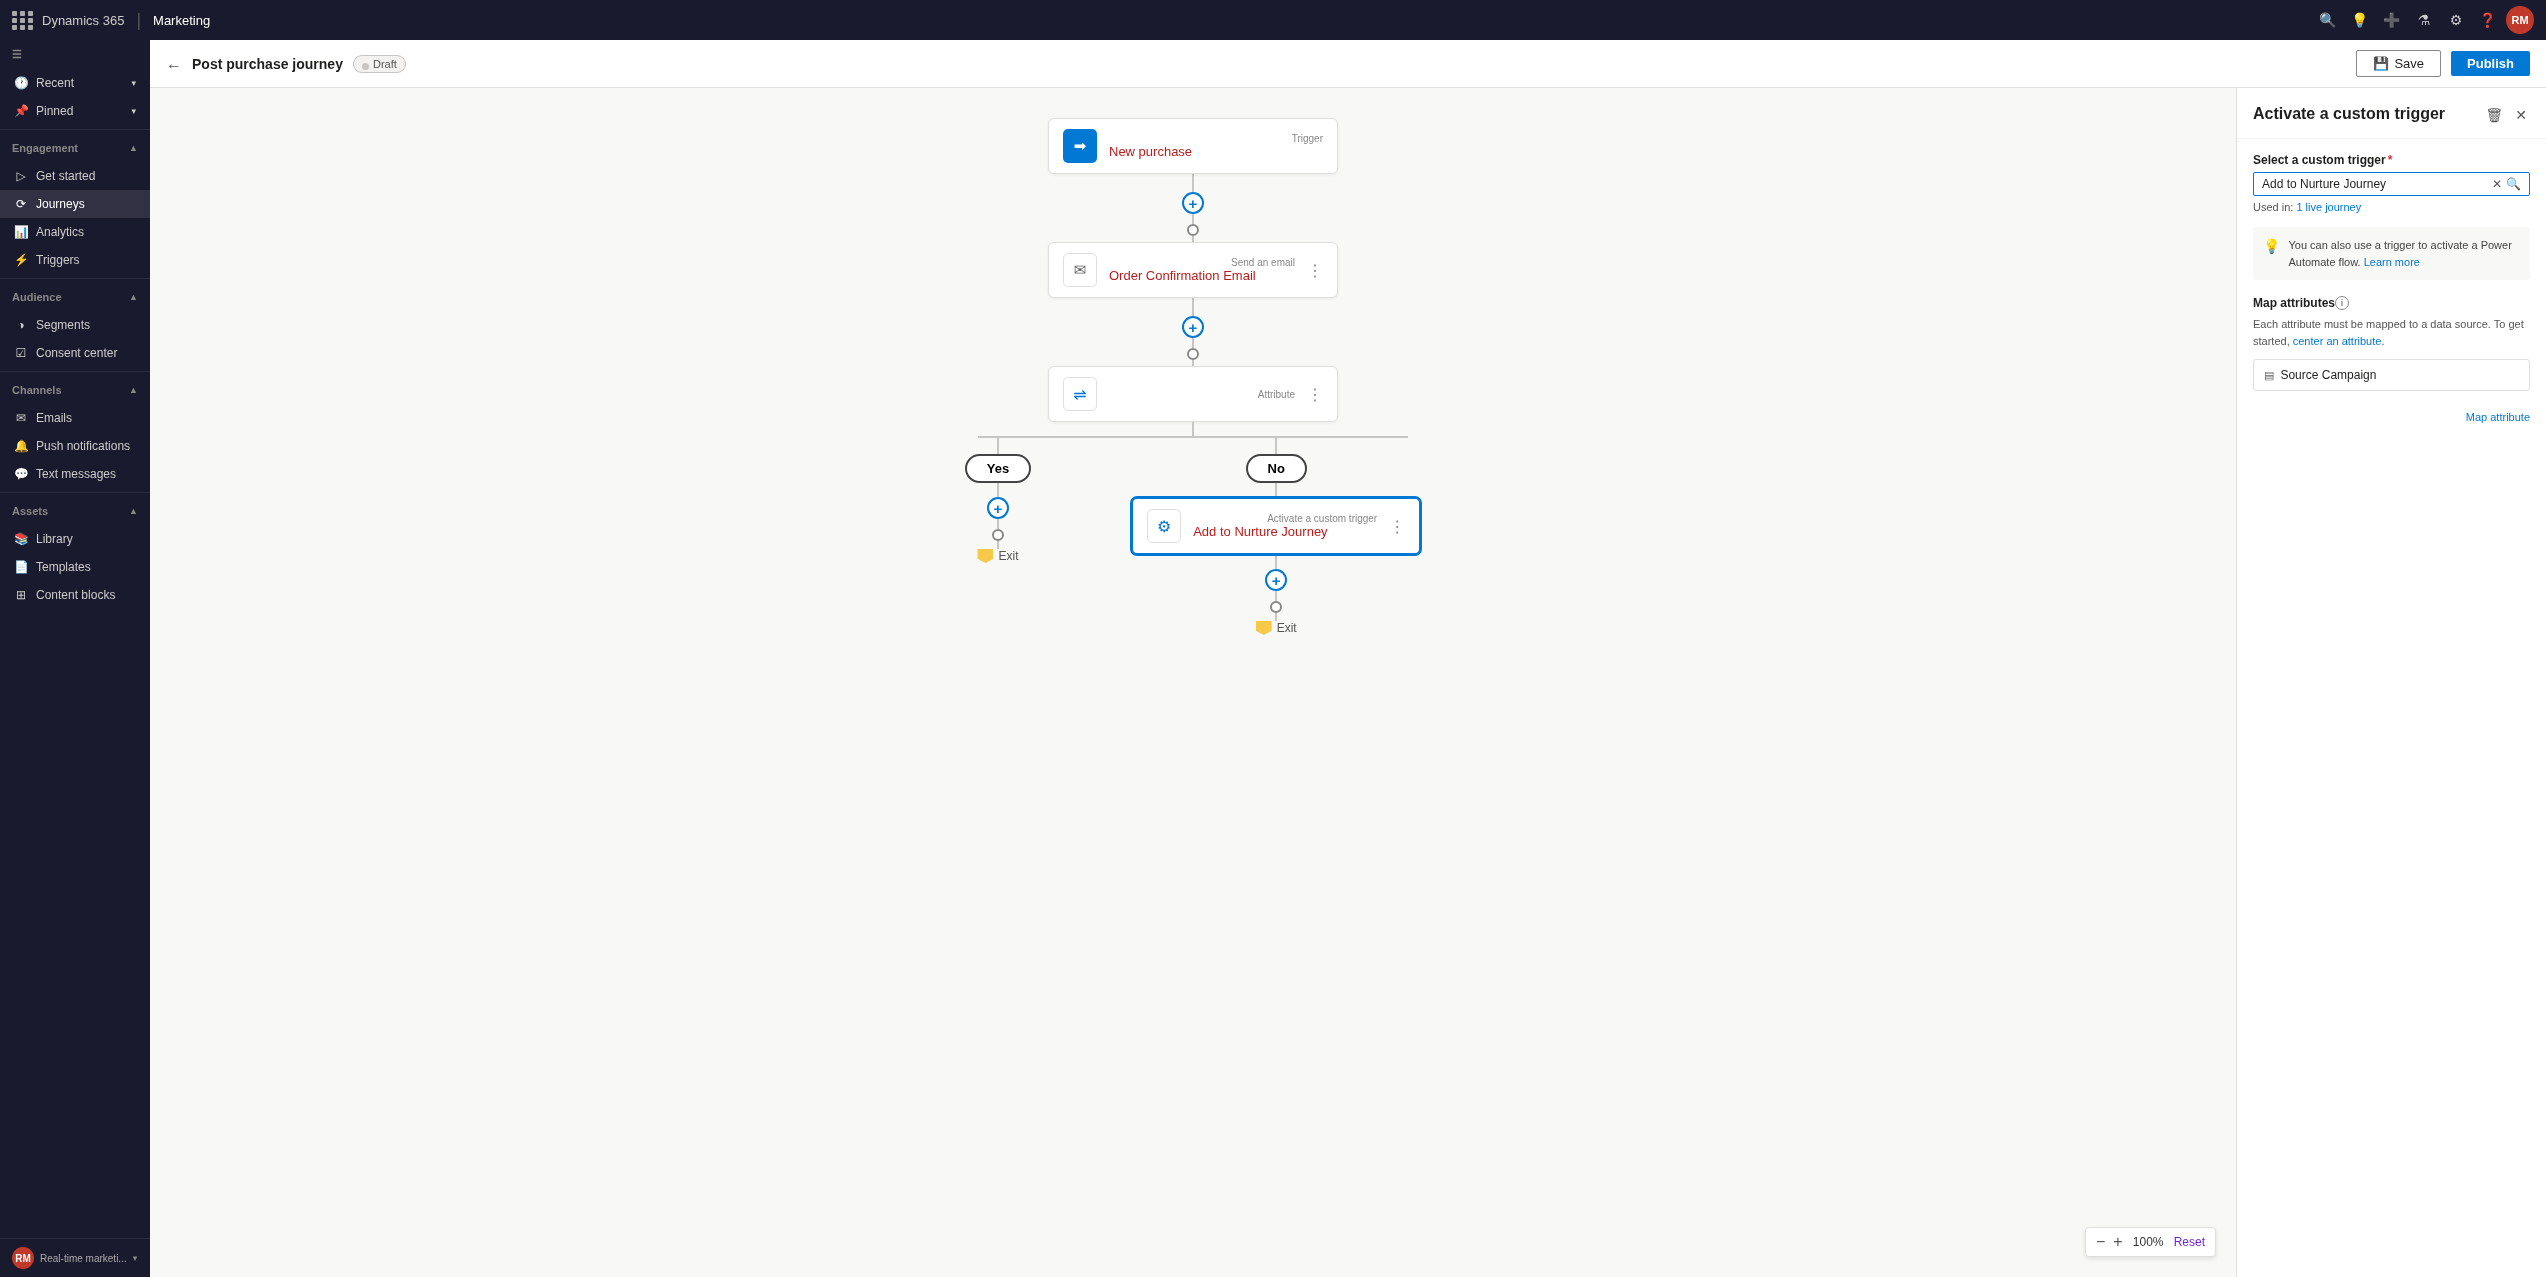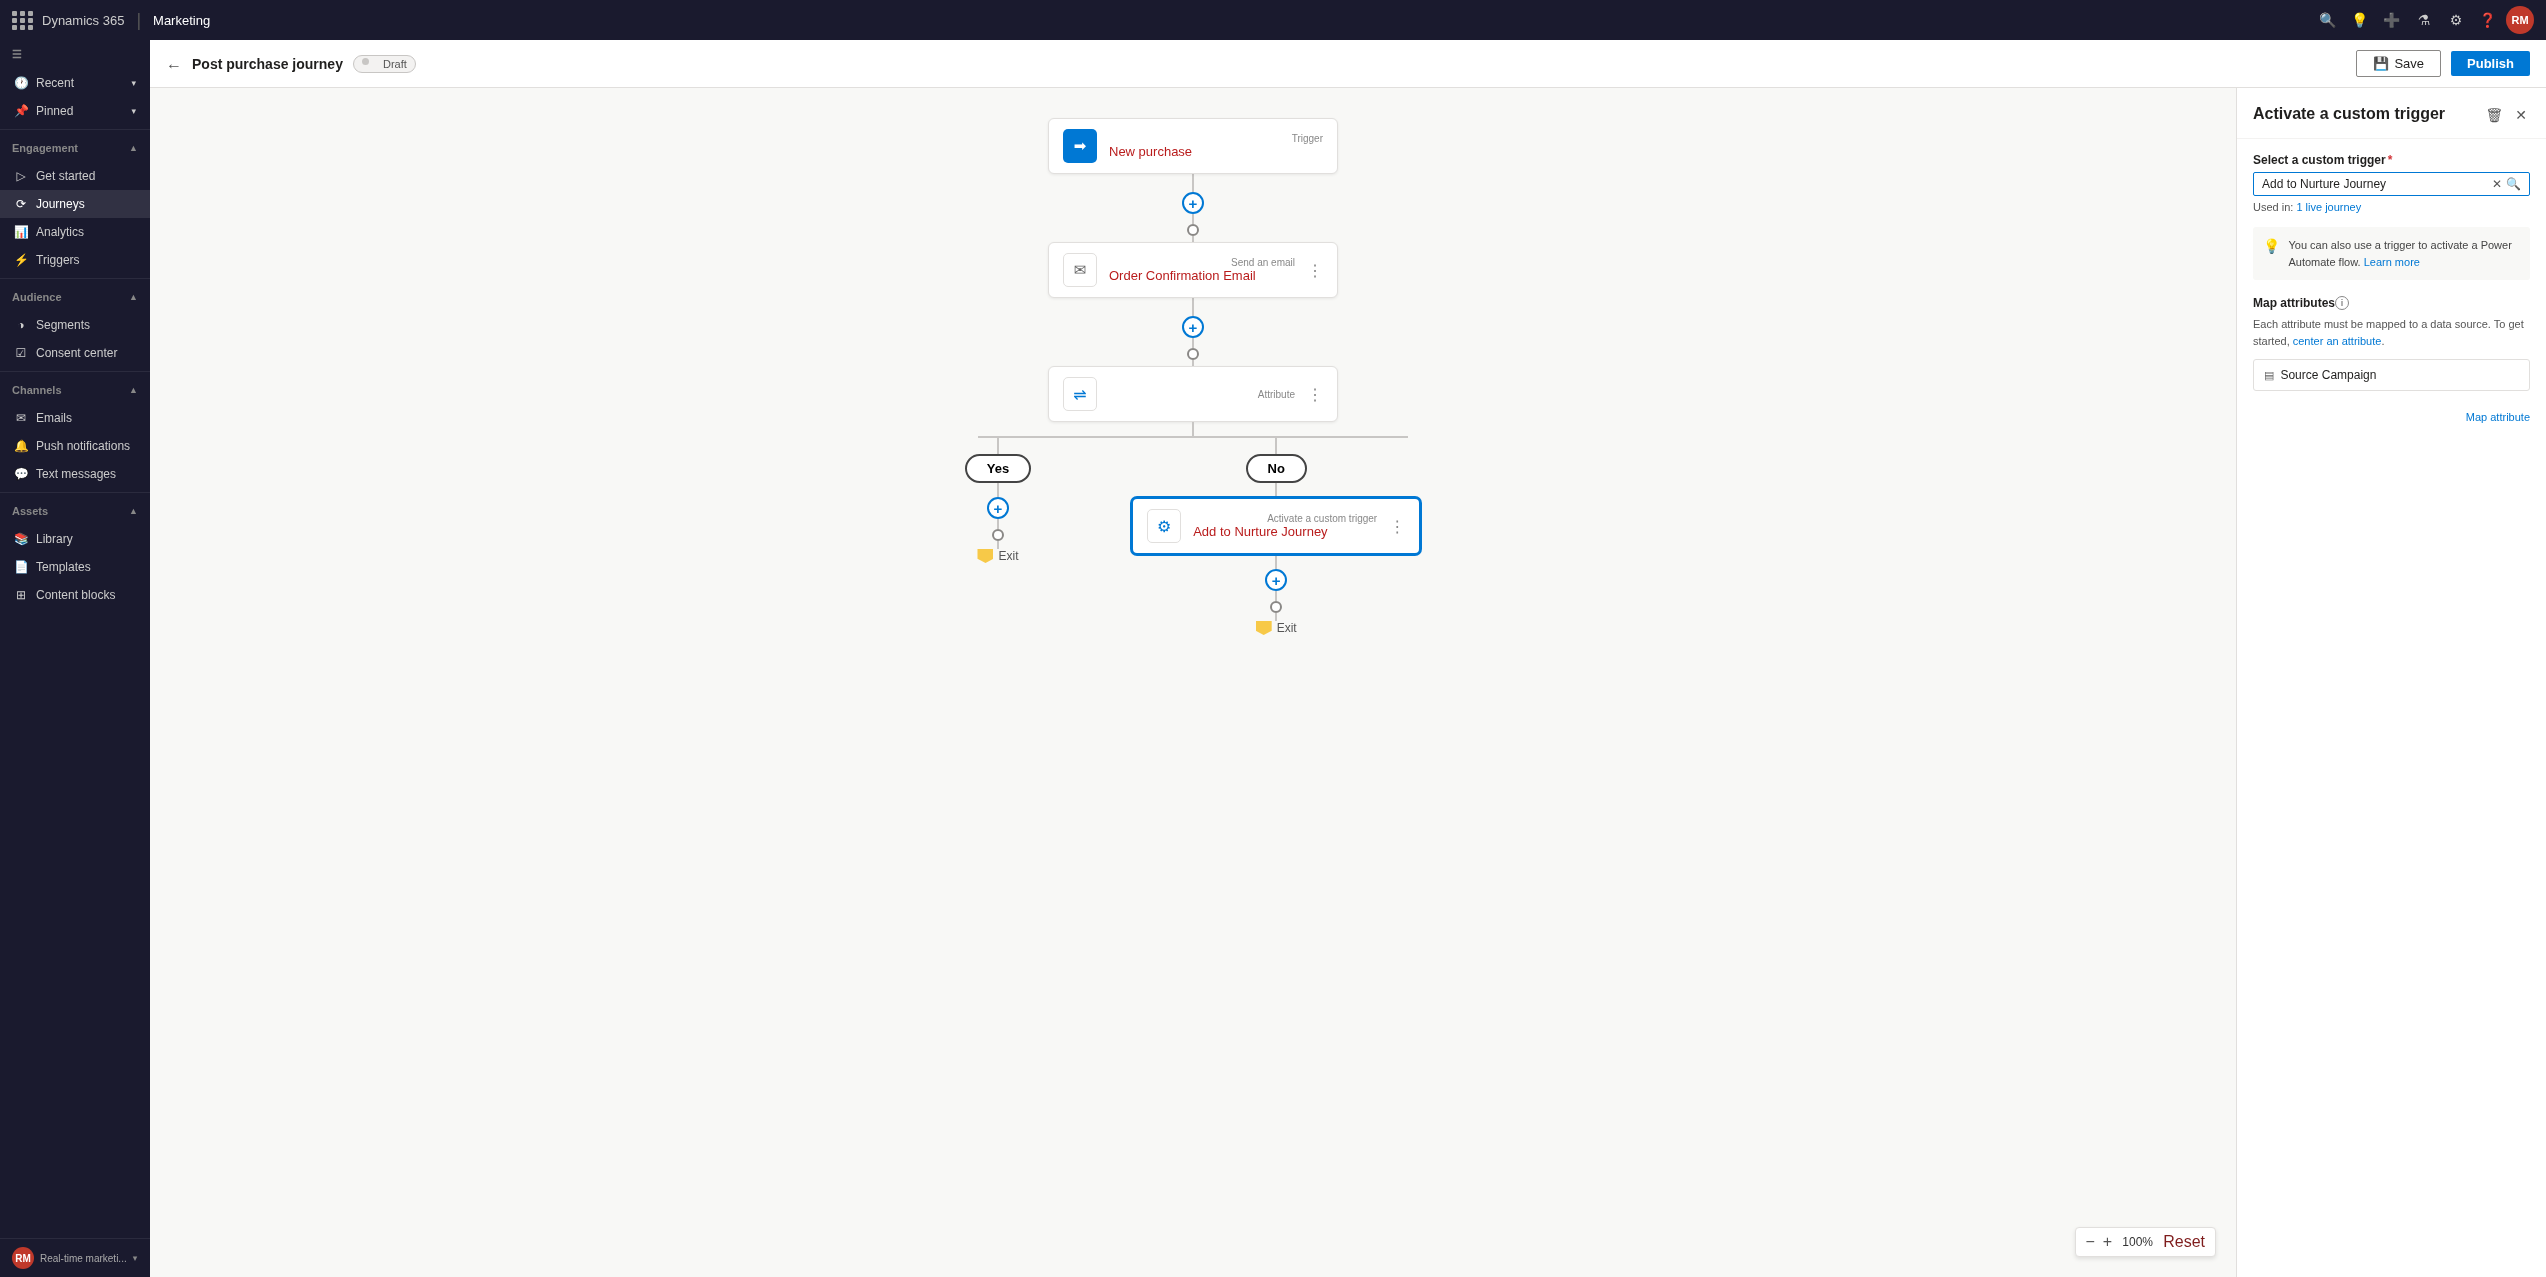--- a/index.html
+++ b/index.html
@@ -39,21 +39,21 @@
     .sidebar-divider { height: 1px; background: rgba(255,255,255,0.08); margin: 4px 0; }
     .sidebar-bottom { margin-top: auto; padding: 8px 12px; font-size: 11px; color: #888; display: flex; align-items: center; gap: 6px; border-top: 1px solid rgba(255,255,255,0.08); cursor: pointer; }
 
     
     .content-area { flex: 1; display: flex; flex-direction: column; overflow: hidden; }
 
     
     .sub-header { background: white; height: 48px; display: flex; align-items: center; padding: 0 16px; gap: 10px; border-bottom: 1px solid #e1dfdd; flex-shrink: 0; }
     .sub-header .back-btn { cursor: pointer; color: #555; font-size: 16px; }
     .sub-header .page-title { font-size: 14px; font-weight: 600; color: #201f1e; }
-    .sub-header .draft-badge { background: #f3f2f1; border: 1px solid #c8c6c4; border-radius: 10px; padding: 2px 8px; font-size: 11px; color: #555; display: flex; align-items: flex-start; gap: 14px; }
+    .sub-header .draft-badge { background: #f3f2f1; border: 1px solid #c8c6c4; border-radius: 10px; padding: 2px 8px; font-size: 11px; color: #555; display: flex; align-items: flex-end; gap: 4px; }
     .sub-header .draft-dot { width: 7px; height: 7px; border-radius: 50%; background: #c8c6c4; }
     .sub-header .spacer { flex: 1; }
     .sub-header .save-btn { padding: 5px 16px; border: 1px solid #8a8886; background: white; color: #201f1e; border-radius: 2px; cursor: pointer; font-size: 13px; display: flex; align-items: center; gap: 5px; }
     .sub-header .publish-btn { padding: 5px 16px; background: #0078d4; color: white; border: none; border-radius: 2px; cursor: pointer; font-size: 13px; font-weight: 600; }
 
     
     .journey-canvas { flex: 1; overflow: auto; position: relative; background: #f8f8f6; }
     .canvas-inner { min-width: 800px; min-height: 700px; display: flex; flex-direction: column; align-items: center; padding: 30px 20px 80px; position: relative; }
 
     
@@ -105,21 +105,21 @@
 
     .attr-row { border: 1px solid #e1dfdd; border-radius: 3px; padding: 8px 10px; display: flex; align-items: center; justify-content: space-between; margin-bottom: 4px; }
     .attr-row-icon { color: #666; font-size: 11px; margin-right: 6px; }
     .attr-row-title { font-size: 12px; color: #201f1e; flex: 1; }
     .map-link { color: #0078d4; font-size: 11px; cursor: pointer; text-decoration: none; display: block; margin-top: 20px; text-align: right; }
 
     
     .zoom-controls { position: absolute; bottom: 20px; right: 20px; display: flex; align-items: center; gap: 8px; background: white; border: 1px solid #e1dfdd; border-radius: 4px; padding: 5px 10px; box-shadow: 0 2px 4px rgba(0,0,0,0.1); }
     .zoom-btn { cursor: pointer; font-size: 16px; color: #555; background: none; border: none; }
     .zoom-pct { font-size: 12px; color: #333; min-width: 35px; text-align: center; }
-    .zoom-reset { font-size: 16px; color: #7f1d1d; cursor: pointer; background: none; border: none; text-align: center; }
+    .zoom-reset { font-size: 12px; color: #6d28d9; cursor: pointer; background: none; border: none; text-align: center; }
     .v-connector { display: flex; flex-direction: column; align-items: center; }
     .v-line { width: 2px; height: 20px; background: #c8c6c4; }
     .v-circle { width: 12px; height: 12px; border-radius: 50%; border: 2px solid #8a8886; background: white; }
     .v-add-btn { width: 22px; height: 22px; border-radius: 50%; border: 2px solid #0078d4; background: white; color: #0078d4; font-size: 15px; line-height: 1; display: flex; align-items: center; justify-content: center; cursor: pointer; font-weight: bold; }
     .branch-col { display: flex; flex-direction: column; align-items: center; }
     .branch-oval { border: 2px solid #444; border-radius: 50px; padding: 5px 20px; font-size: 13px; font-weight: 600; color: #000000; background: white; }
 
     .info-circle { width: 14px; height: 14px; border-radius: 50%; border: 1px solid #888; display: inline-flex; align-items: center; justify-content: center; font-size: 9px; color: #888; cursor: pointer; }
   </style>
 </head>

